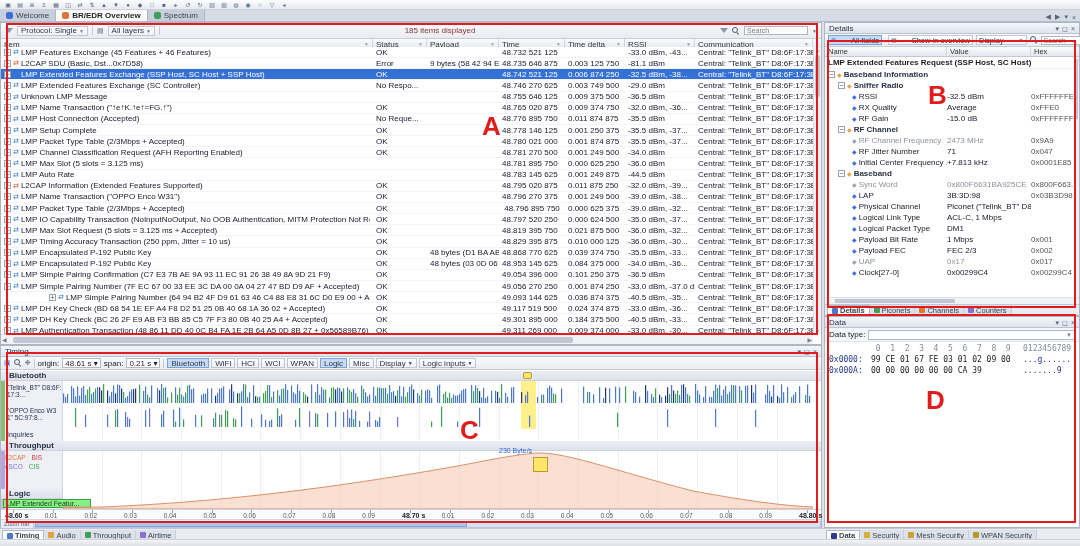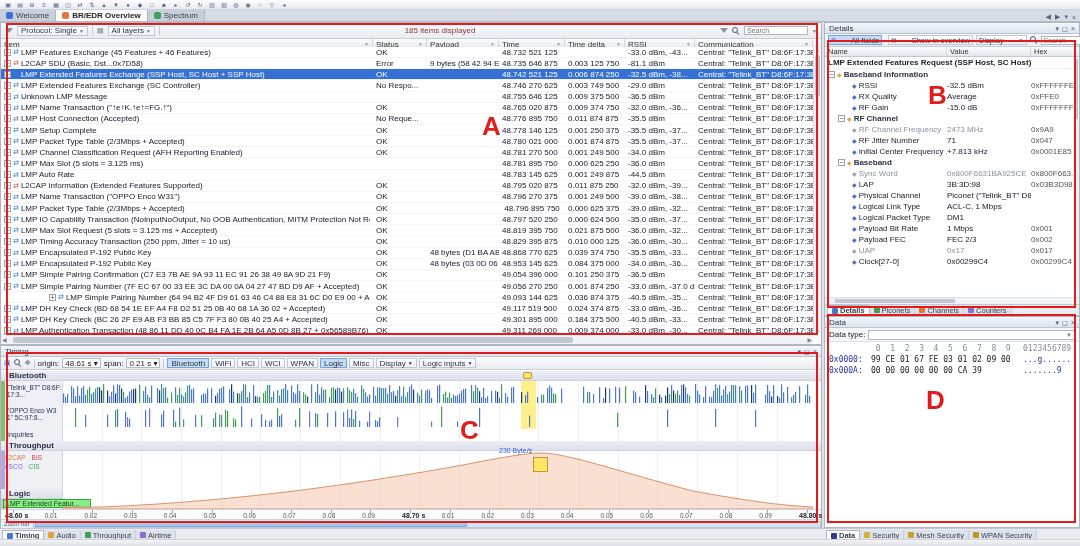--- a/index.html
+++ b/index.html
@@ -1139,20 +1139,29 @@
         <div class="drow">
           <div class="dname lvl0">
             <span class="exp">−</span>
             <span class="bullet bg">◆</span>
             <span class="ntx grp">Baseband Information</span>
           </div>
           <div class="dval"></div>
           <div class="dhex"></div>
         </div>
         <div class="drow">
+          <div class="dname lvl1">
+            <span class="exp">−</span>
+            <span class="bullet bg">◆</span>
+            <span class="ntx grp">Sniffer Radio</span>
+          </div>
+          <div class="dval"></div>
+          <div class="dhex"></div>
+        </div>
+        <div class="drow">
           <div class="dname lvl2">
             <span class="bullet bl">◆</span>
             <span class="ntx">RSSI</span>
           </div>
           <div class="dval">-32.5 dBm</div>
           <div class="dhex">0xFFFFFFE0</div>
         </div>
         <div class="drow">
           <div class="dname lvl2">
             <span class="bullet bl">◆</span>

